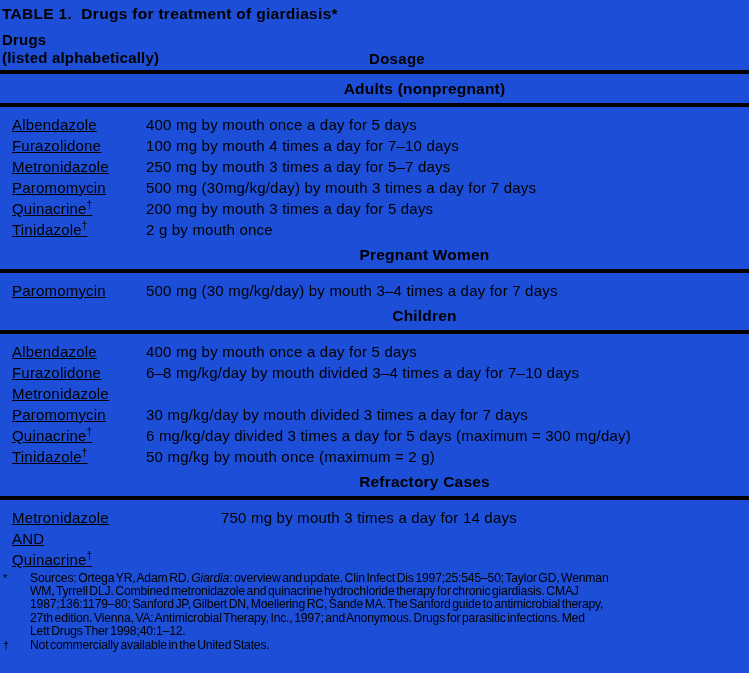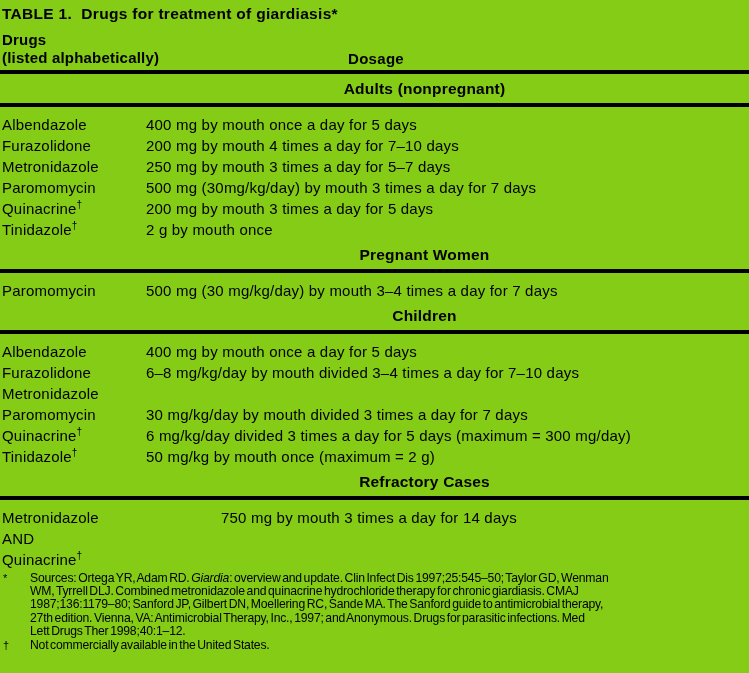--- a/index.html
+++ b/index.html
@@ -1,43 +1,43 @@
 <!DOCTYPE html>
 <html><head>
 <meta charset="utf-8">
 <style>
   html, body { margin:0; padding:0; background:#ffffff; }
   .page {
     position:relative;
     width:749px; height:673px;
-    background:#84cc16; color:#000;
+    background:#1d4ed8; color:#000;
     font-family:"Liberation Sans", sans-serif;
     overflow:hidden;
   }
   .title {
     padding:4px 0 0 2px;
     font-weight:700; font-size:15.5px; line-height:19px;
     letter-spacing:0.3px; white-space:pre;
   }
   .colheads { position:relative; margin-top:8px; padding-left:2px; }
   .colheads .line {
     font-weight:700; font-size:15px; line-height:18px; letter-spacing:0.2px;
   }
   .dosage-head {
-    position:absolute; left:348px; bottom:0;
+    position:absolute; left:369px; bottom:0;
     font-weight:700; font-size:15px; letter-spacing:0.3px;
   }
   .rule { height:4px; background:#000; margin-top:3px; }
   .sec-head {
     text-align:center; padding:6px 0 3px 68px;
     font-weight:700; font-size:15.5px; line-height:17px; letter-spacing:0.2px;margin-left:32px;
   }
   .rows { padding-top:7px; }
   .row { display:flex; font-size:15px; line-height:21px; letter-spacing:0.2px; }
-  .row .drug { flex:none; width:146px; padding-left:2px; box-sizing:border-box; }
+  .row .drug { flex:none; width:146px; padding-left:12px; box-sizing:border-box;text-decoration:underline; }
   .rows.sec-wide .row .drug { width:221px; }
   .row .dosage { flex:1; }
   sup.dag { font-size:10px; line-height:0; vertical-align:super; }
   .footnotes { margin-top:2px; }
   .footnote {
     position:relative; padding-left:30px;
     font-size:12.2px; line-height:13.2px;
     letter-spacing:-0.2px; word-spacing:-1.5px;
   }
   .footnote + .footnote { margin-top:1px; }
@@ -65,21 +65,21 @@
       <div class="rows">
         <div class="row">
           <div class="drug">Albendazole</div>
           <div class="dosage">
             <div>400 mg by mouth once a day for 5 days</div>
           </div>
         </div>
         <div class="row">
           <div class="drug">Furazolidone</div>
           <div class="dosage">
-            <div>200 mg by mouth 4 times a day for 7–10 days</div>
+            <div>100 mg by mouth 4 times a day for 7–10 days</div>
           </div>
         </div>
         <div class="row">
           <div class="drug">Metronidazole</div>
           <div class="dosage">
             <div>250 mg by mouth 3 times a day for 5–7 days</div>
           </div>
         </div>
         <div class="row">
           <div class="drug">Paromomycin</div>

